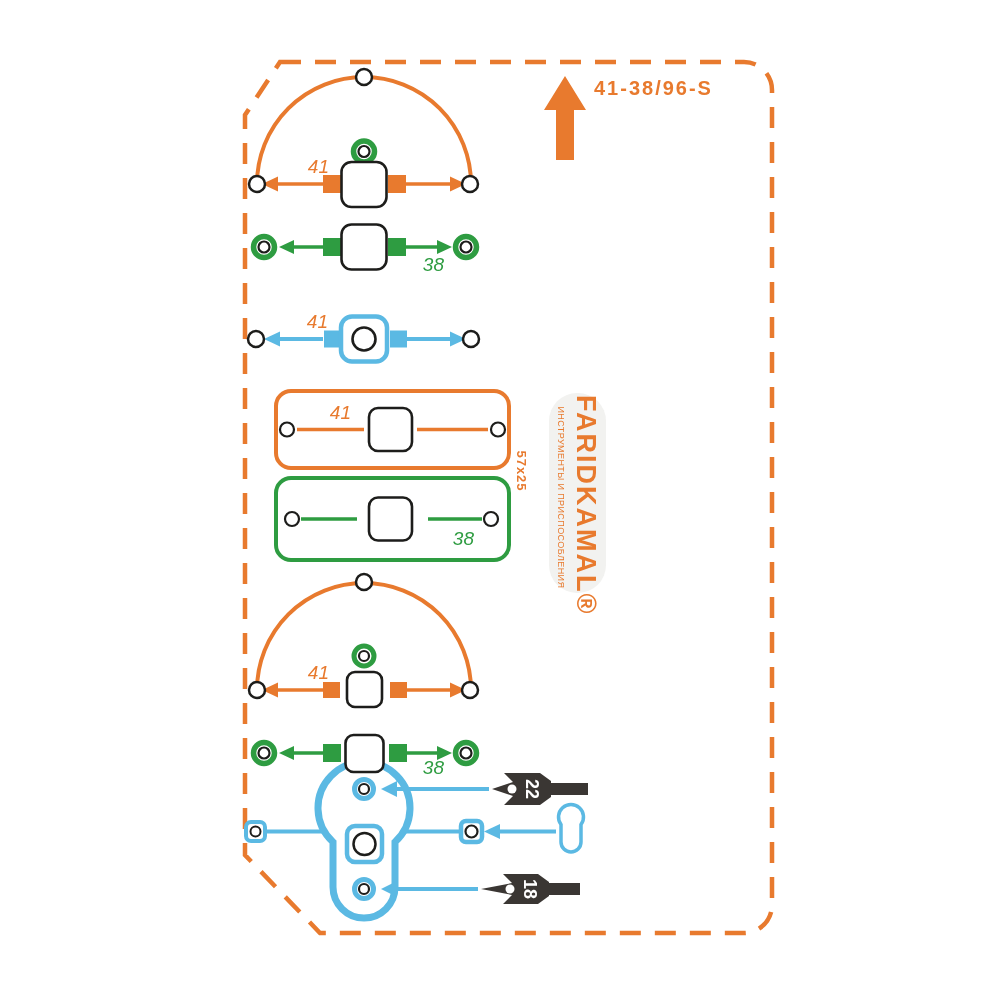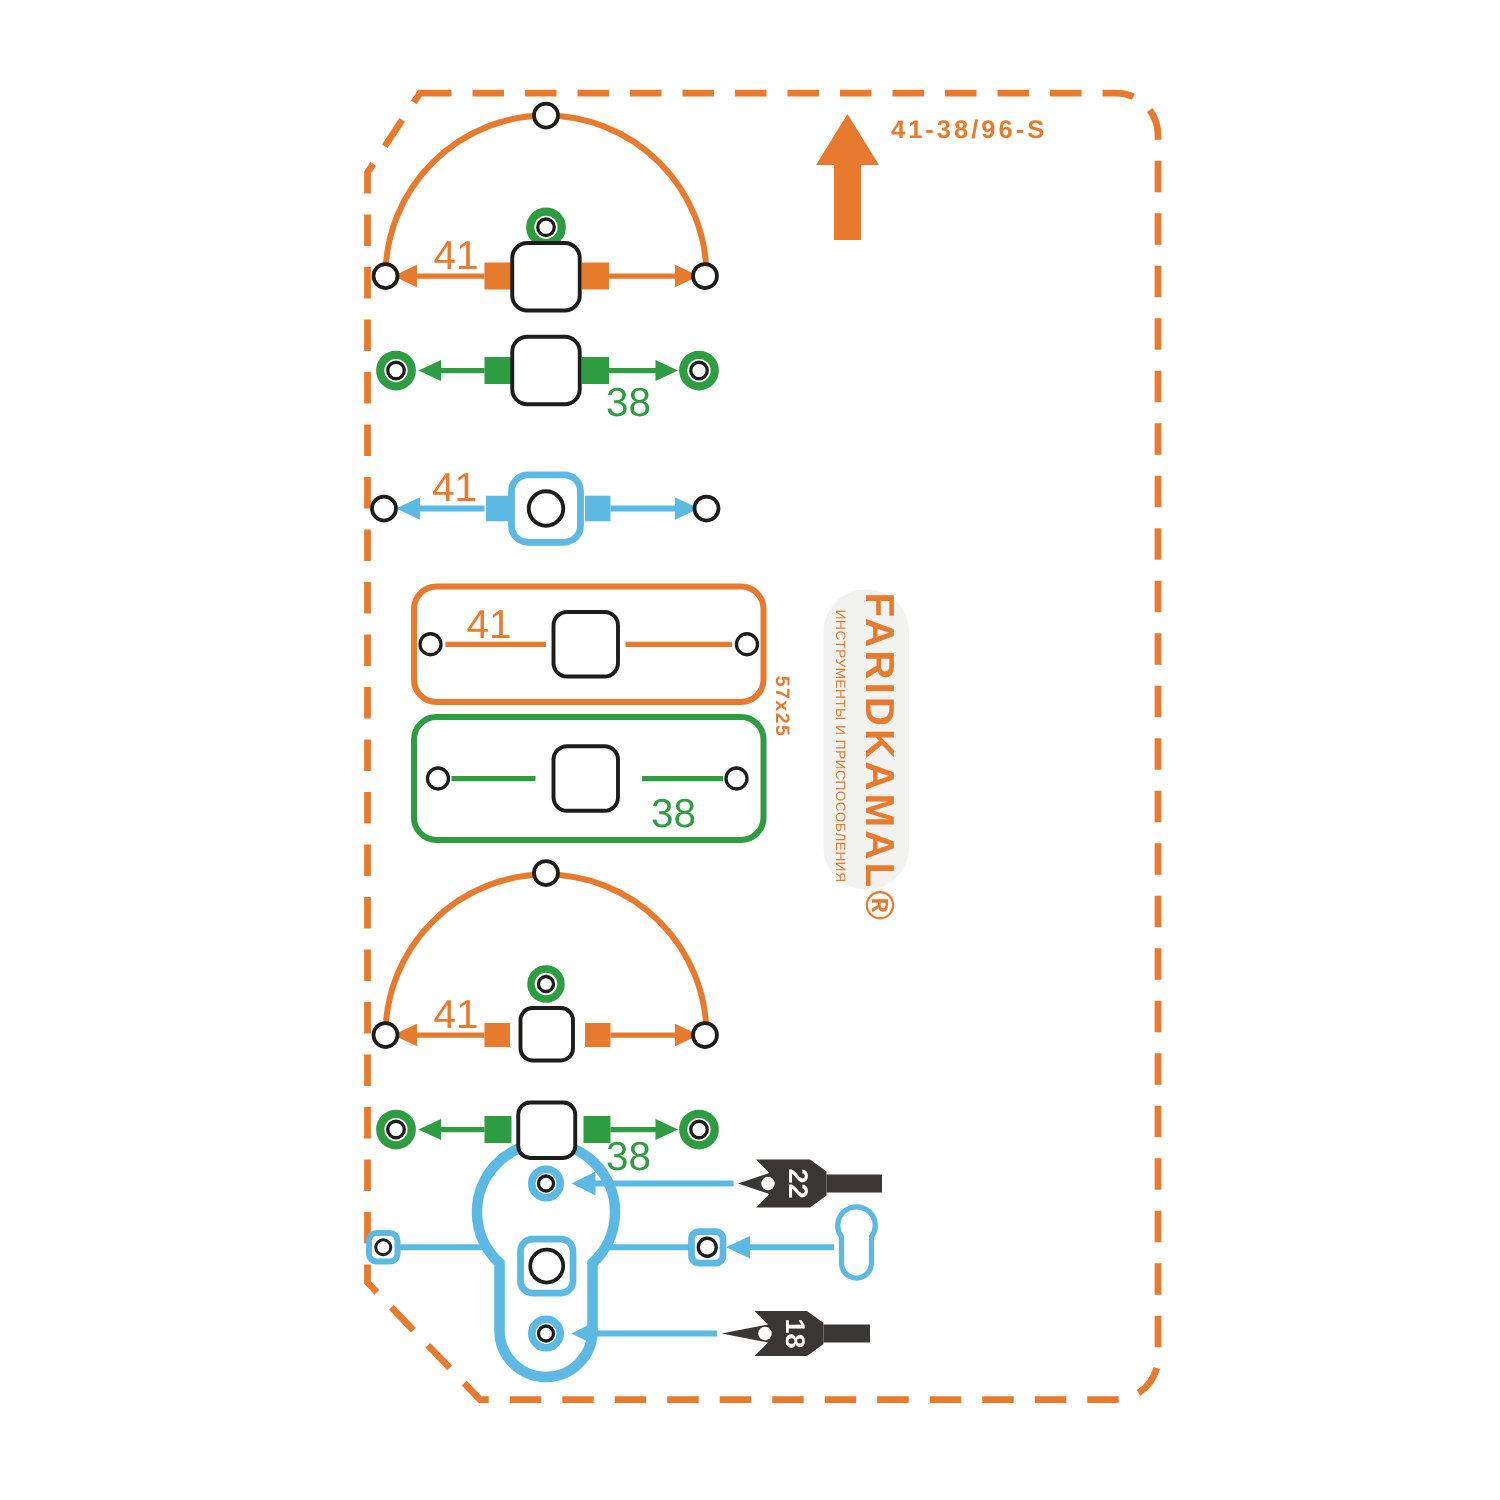--- a/index.html
+++ b/index.html
@@ -10,22 +10,22 @@
     --c-ink:#1d1d1b;
   }
   html,body{margin:0;padding:0;background:#ffffff;}
   #canvas{position:relative;width:1000px;height:1000px;background:#fff;overflow:hidden;
           font-family:"Liberation Sans", sans-serif;}
   #art{position:absolute;left:0;top:0;}
   .lbl{position:absolute;line-height:1;white-space:nowrap;}
   .t-or{color:var(--c-orange);}
   .t-gr{color:var(--c-green);margin-top:32px;}
   .t-wh{color:#ffffff;}
-  .dim{font-size:27px;text-align:left;}
-  .title{font-size:17px;font-weight:bold;letter-spacing:2px;}
+  .dim{font-size:19px;text-align:right;font-style:italic;}
+  .title{font-size:20px;font-weight:bold;letter-spacing:2px;}
   .rot{transform:rotate(90deg);text-align:center;}
   .brand-big{font-size:27px;font-weight:bold;letter-spacing:2px;}
   .brand-small{font-size:9px;letter-spacing:0.4px;}
   .plate-size{font-size:13px;font-weight:bold;letter-spacing:1px;}
   .bitnum{font-size:18px;font-weight:bold;}
   
   .s-or{stroke:var(--c-orange);}  .f-or{fill:var(--c-orange);}
   .s-gr{stroke:var(--c-green);}   .f-gr{fill:var(--c-green);}
   .s-bl{stroke:var(--c-blue);}    .f-bl{fill:var(--c-blue);}
   .s-ink{stroke:var(--c-ink);}    .f-dk{fill:var(--c-dark);}

